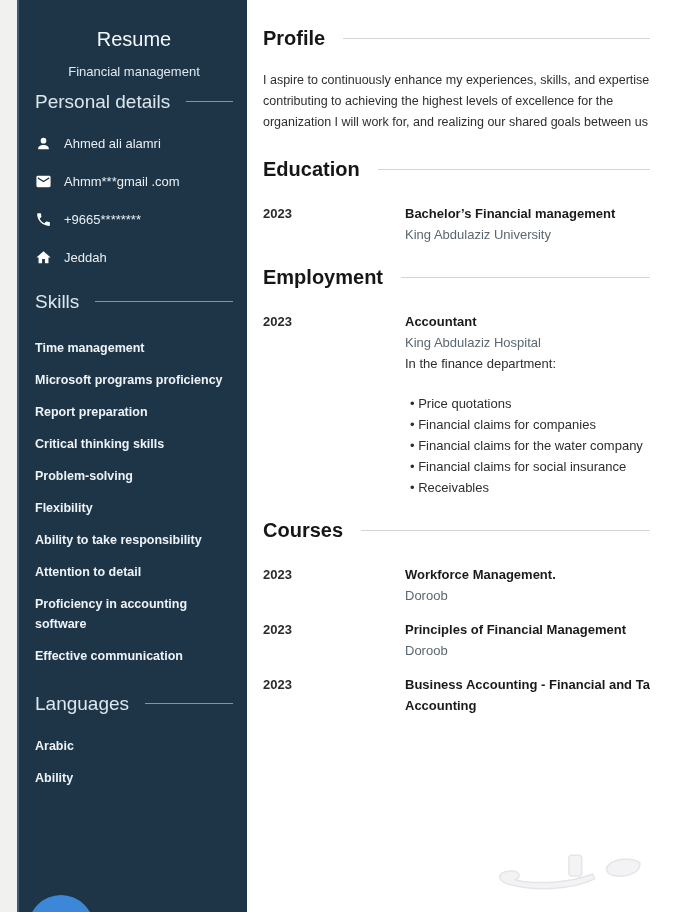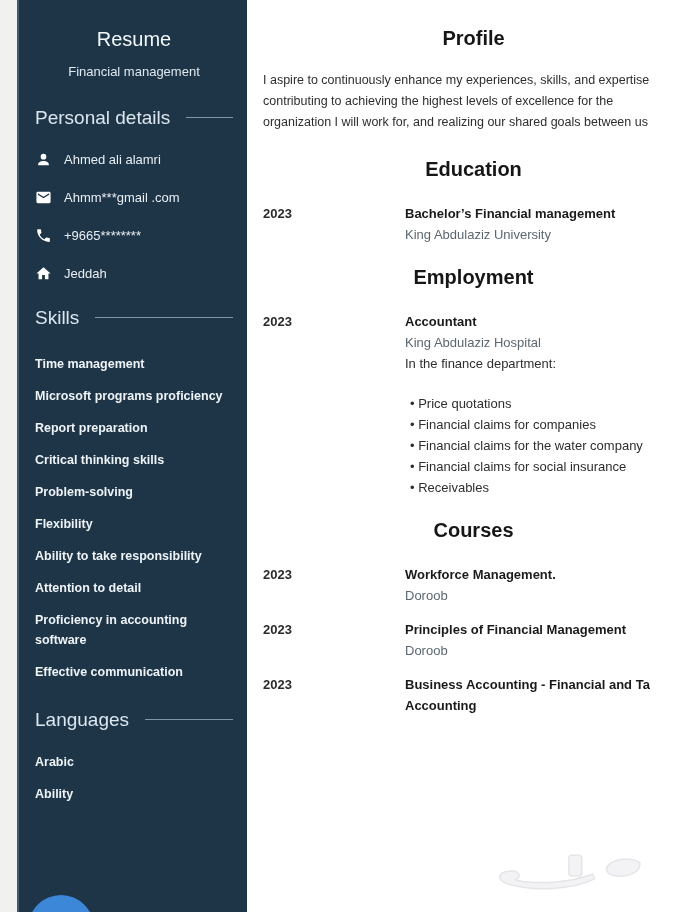--- a/index.html
+++ b/index.html
@@ -44,21 +44,21 @@
   .sb-heading {
     display: flex; align-items: center;
     font-size: 19px; font-weight: 400;
     color: #dce6ee; line-height: 23px;
   }
   .sb-heading .line {
     flex: 1; height: 1px;
     background: #7f96a7;
     margin-left: 16px;
   }
-  .sb-heading.personal { margin-top: 26px; }
+  .sb-heading.personal { margin-top: 10px; }
   .sb-heading.skills   { margin-top: 24px; }
   .sb-heading.langs    { margin-top: 26px; }
   .contact-list { margin-top: 22px; }
   .contact-row {
     display: flex; align-items: center;
     margin-bottom: 21px;
     font-size: 13px; color: #e9eef3;
     line-height: 17px;
   }
   .contact-row .icon {
@@ -91,21 +91,21 @@
   .main {
     position: absolute; left: 247px; top: 0;
     width: 453px; height: 100%;
     box-sizing: border-box;
     padding: 26px 16px 0 16px;
     background: #ffffff;
   }
   .m-heading {
     display: flex; align-items: center;
     font-size: 20px; font-weight: 700;
-    color: #161616; line-height: 24px; flex-direction: column;
+    color: #161616; line-height: 24px;
   }
   .m-heading .line {
     flex: 1; height: 1px;
     background: #d4d4d4;
     margin-left: 18px;
   }
   .m-heading.education  { margin-top: 24px; }
   .m-heading.employment { margin-top: 20px; }
   .m-heading.courses    { margin-top: 20px; }
   .profile-text {

